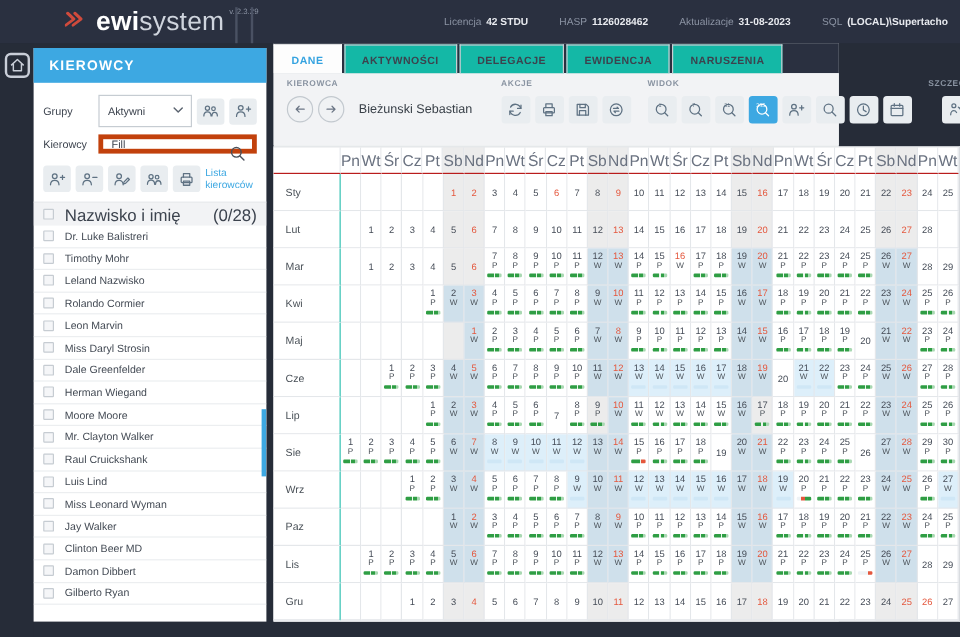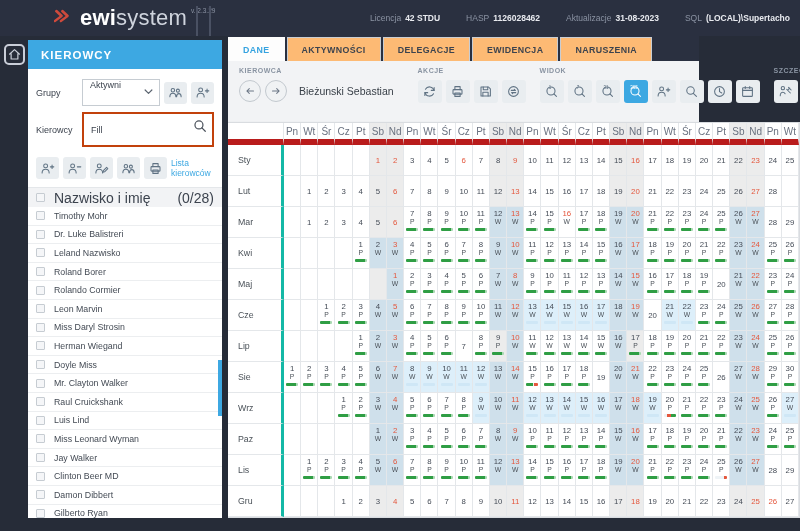--- a/index.html
+++ b/index.html
@@ -21,59 +21,59 @@
   .info-pair b { color:#e8eaef; font-weight:bold; margin-left:4px; }
 
   
   .leftstrip { position:absolute; left:0; top:36px; width:28px; bottom:0; background:#262c38; }
   .home-btn { position:absolute; left:4px; top:8px; width:21px; height:21px; border:2px solid #c9ced8; border-radius:5px; display:flex; align-items:center; justify-content:center; color:#c9ced8; cursor:pointer; }
   .sidebar { position:absolute; left:28px; top:40px; width:194px; height:478px; background:#fff; display:flex; flex-direction:column; }
   .sb-header { height:29px; background:#3da8e2; color:#fff; font-size:11.5px; font-weight:bold; letter-spacing:1px; display:flex; align-items:center; padding-left:13px; flex:none; }
   .sb-controls { padding:10px 8px 4px 8px; flex:none; }
   .ctl-row { display:flex; align-items:center; margin-bottom:6px; }
   .ctl-label { width:46px; font-size:9px; color:#3c434e; flex:none; }
-  .select { position:relative; flex:1; height:27px; border:1px solid #c6ccd2; background:#fff; display:flex; padding:0 18px 0 7px; font-size:9px; color:#3c434e; cursor:pointer; }
+  .select { position:relative; flex:1; height:27px; border:1px solid #c6ccd2; background:#fff; display:flex; align-items:center; padding:0 18px 0 7px; font-size:9px; color:#3c434e; cursor:pointer; }
   .select .chev { position:absolute; right:3px; top:4px; color:#5b6470; }
   .mini-btn { width:23px; height:22px; background:#e9edf0; border-radius:3px; display:flex; align-items:center; justify-content:center; color:#5f7283; margin-left:4px; flex:none; cursor:pointer; }
-  .input { position:relative; flex:1; height:35px; border:2px solid #c2410c; background:#fff; display:flex; align-items:center; }
+  .input { position:relative; flex:1; height:16px; border:4px solid #c2410c; background:#fff; display:flex; align-items:center; }
   .input input { border:0; outline:0; width:100%; font-size:9px; color:#3c434e; padding:0 20px 0 7px; font-family:inherit; background:transparent; }
   .input .sic { position:absolute; right:4px; top:4px; color:#49505a; }
   .sb-iconrow { display:flex; align-items:center; padding:4px 20px 8px 8px; flex:none; }
   .sb-link { margin-left:auto; font-size:8.5px; color:#3da8e2; cursor:pointer; }
   .sb-iconrow .mini-btn { margin-left:0; margin-right:4px; }
   .driver-list { flex:1; overflow:hidden; position:relative; border-top:1px solid #e4e7ea; }
   .dl-head { display:flex; align-items:center; height:19px; background:#f2f3f5; font-size:14px; color:#3c434e; padding:0 8px; }
   .dl-head .cnt { margin-left:auto; color:#3c434e; }
   .dl-row { display:flex; align-items:center; height:18.6px; border-bottom:1px solid #eceef0; font-size:8.8px; color:#434a54; padding:0 8px; cursor:pointer; }
   .cbx { width:9px; height:9px; border:1px solid #c6ccd2; background:#f5f6f8; border-radius:1px; margin-right:9px; flex:none; }
   .sb-scroll { position:absolute; right:0px; top:172px; width:4px; height:56px; background:#3da8e2; }
 
   
   .main { position:absolute; left:228px; top:36px; width:471px; bottom:13px; background:#eef0f2; }
   .tabbar { height:25px; background:#2a3040; display:flex; align-items:flex-end; gap:2px; }
-  .tab { height:24px; padding:0 14px; display:flex; align-items:center; font-size:8.8px; font-weight:bold; letter-spacing:.4px; background:#fdba74; color:#3c434e; border:1px solid #c9cdd2; border-bottom:none; cursor:pointer; }
+  .tab { height:24px; padding:0 14px; display:flex; align-items:center; font-size:8.8px; font-weight:bold; letter-spacing:.4px; background:#14b8a6; color:#3c434e; border:1px solid #c9cdd2; border-bottom:none; cursor:pointer; }
   .tab.active { background:#fdfdfd; color:#35a3e0; border-color:#fdfdfd; }
 
   
   .toolbar { height:60px; background:#f2f3f5; display:flex; align-items:flex-start; padding:6px 4px 0 4px; }
   .tsec { padding:0 7px; }
   .tsec-title { font-size:7px; color:#8a94a2; font-weight:bold; letter-spacing:.5px; margin-bottom:6px; }
-  .tsec-row { display:flex; align-items:center; gap:4px; }
+  .tsec-row { display:flex; align-items:center; gap:4px;justify-content:center; }
   .tsep { width:1px; height:42px; background:#dcdfe3; margin-top:2px; }
   .tbtn { width:24px; height:23px; background:#e9edf0; border-radius:3px; display:flex; align-items:center; justify-content:center; color:#5f7283; cursor:pointer; position:relative; }
   .tbtn.sel { background:#3da8e2; color:#fff; }
   .tbtn .magnum { position:absolute; left:5.5px; top:5px; width:10px; text-align:center; font-size:4.5px; color:inherit; pointer-events:none; }
   .cbtn { width:22px; height:22px; border:1px solid #c3c9cf; border-radius:50%; background:#f0f2f4; display:flex; align-items:center; justify-content:center; color:#6b7685; cursor:pointer; }
   .drv-name { font-size:10.5px; color:#3a4149; margin:0 10px 0 8px; white-space:nowrap; }
 
   
   .calendar { margin:1px 0 0 0; width:572px; background:#fff; border:1px solid #d9dce0; border-left:none; }
   .cal-row { display:grid; grid-template-columns:56px repeat(30, 1fr); }
-  .mcell { border-right:3px solid #14b8a6; border-bottom:1px solid #e4e7ea; font-size:8.8px; color:#4a5158; display:flex; align-items:center; padding-left:10px; background:#fff; }
-  .hcell { height:22px; border-right:1px solid #e4e7ea; border-bottom:6px solid #b91c1c; display:flex; align-items:center; justify-content:center; font-size:10px; color:#6a7280; background:#fff; }
+  .mcell { border-right:1px solid #14b8a6; border-bottom:1px solid #e4e7ea; font-size:8.8px; color:#4a5158; display:flex; align-items:center; padding-left:10px; background:#fff; }
+  .hcell { height:22px; border-right:1px solid #e4e7ea; border-bottom:1px solid #b91c1c; display:flex; align-items:center; justify-content:center; font-size:13px; color:#6a7280; background:#fff; }
   .cell { height:31px; border-right:1px solid #e4e7ea; border-bottom:1px solid #e4e7ea; display:flex; flex-direction:column; align-items:center; justify-content:flex-start; padding-top:2px; background:#fff; cursor:pointer; }
   .cell.center { justify-content:center; padding-top:0; }
   .wk { background:#ececec; }
   .bg-w { background:#cfe0eb !important; }
   .bg-v { background:#ddeffa !important; }
   .num { font-size:7.8px; line-height:9px; color:#454c57; }
   .num.red { color:#e4573d; }
   .ltr { font-size:6.8px; line-height:8px; color:#4a5158; }
   .bar { width:12px; height:3.5px; border-radius:1px; margin-top:1.5px; }
   .bar-g  { background:linear-gradient(90deg,#2f9e44 0 46%,#e9f6ec 46% 54%,#2f9e44 54% 80%,#a9d8b2 80% 100%); }
@@ -265,53 +265,53 @@
     </div>
     <div class="driver-list">
       <div class="dl-head">
         <span class="cbx"></span>
         <span>Nazwisko i imię</span>
         <span class="cnt">(0/28)</span>
       </div>
       <div id="driver-rows">
           <div class="dl-row">
             <span class="cbx"></span>
-            <span>Timothy Mohr</span>
+            <span>Dr. Luke Balistreri</span>
           </div>
           <div class="dl-row">
             <span class="cbx"></span>
-            <span>Dr. Luke Balistreri</span>
+            <span>Timothy Mohr</span>
           </div>
           <div class="dl-row">
             <span class="cbx"></span>
             <span>Leland Nazwisko</span>
           </div>
           <div class="dl-row">
             <span class="cbx"></span>
-            <span>Roland Borer</span>
-          </div>
-          <div class="dl-row">
-            <span class="cbx"></span>
             <span>Rolando Cormier</span>
           </div>
           <div class="dl-row">
             <span class="cbx"></span>
             <span>Leon Marvin</span>
           </div>
           <div class="dl-row">
             <span class="cbx"></span>
             <span>Miss Daryl Strosin</span>
           </div>
           <div class="dl-row">
             <span class="cbx"></span>
-            <span>Herman Wiegand</span>
+            <span>Dale Greenfelder</span>
           </div>
           <div class="dl-row">
             <span class="cbx"></span>
-            <span>Doyle Miss</span>
+            <span>Herman Wiegand</span>
+          </div>
+          <div class="dl-row">
+            <span class="cbx"></span>
+            <span>Moore Moore</span>
           </div>
           <div class="dl-row">
             <span class="cbx"></span>
             <span>Mr. Clayton Walker</span>
           </div>
           <div class="dl-row">
             <span class="cbx"></span>
             <span>Raul Cruickshank</span>
           </div>
           <div class="dl-row">

